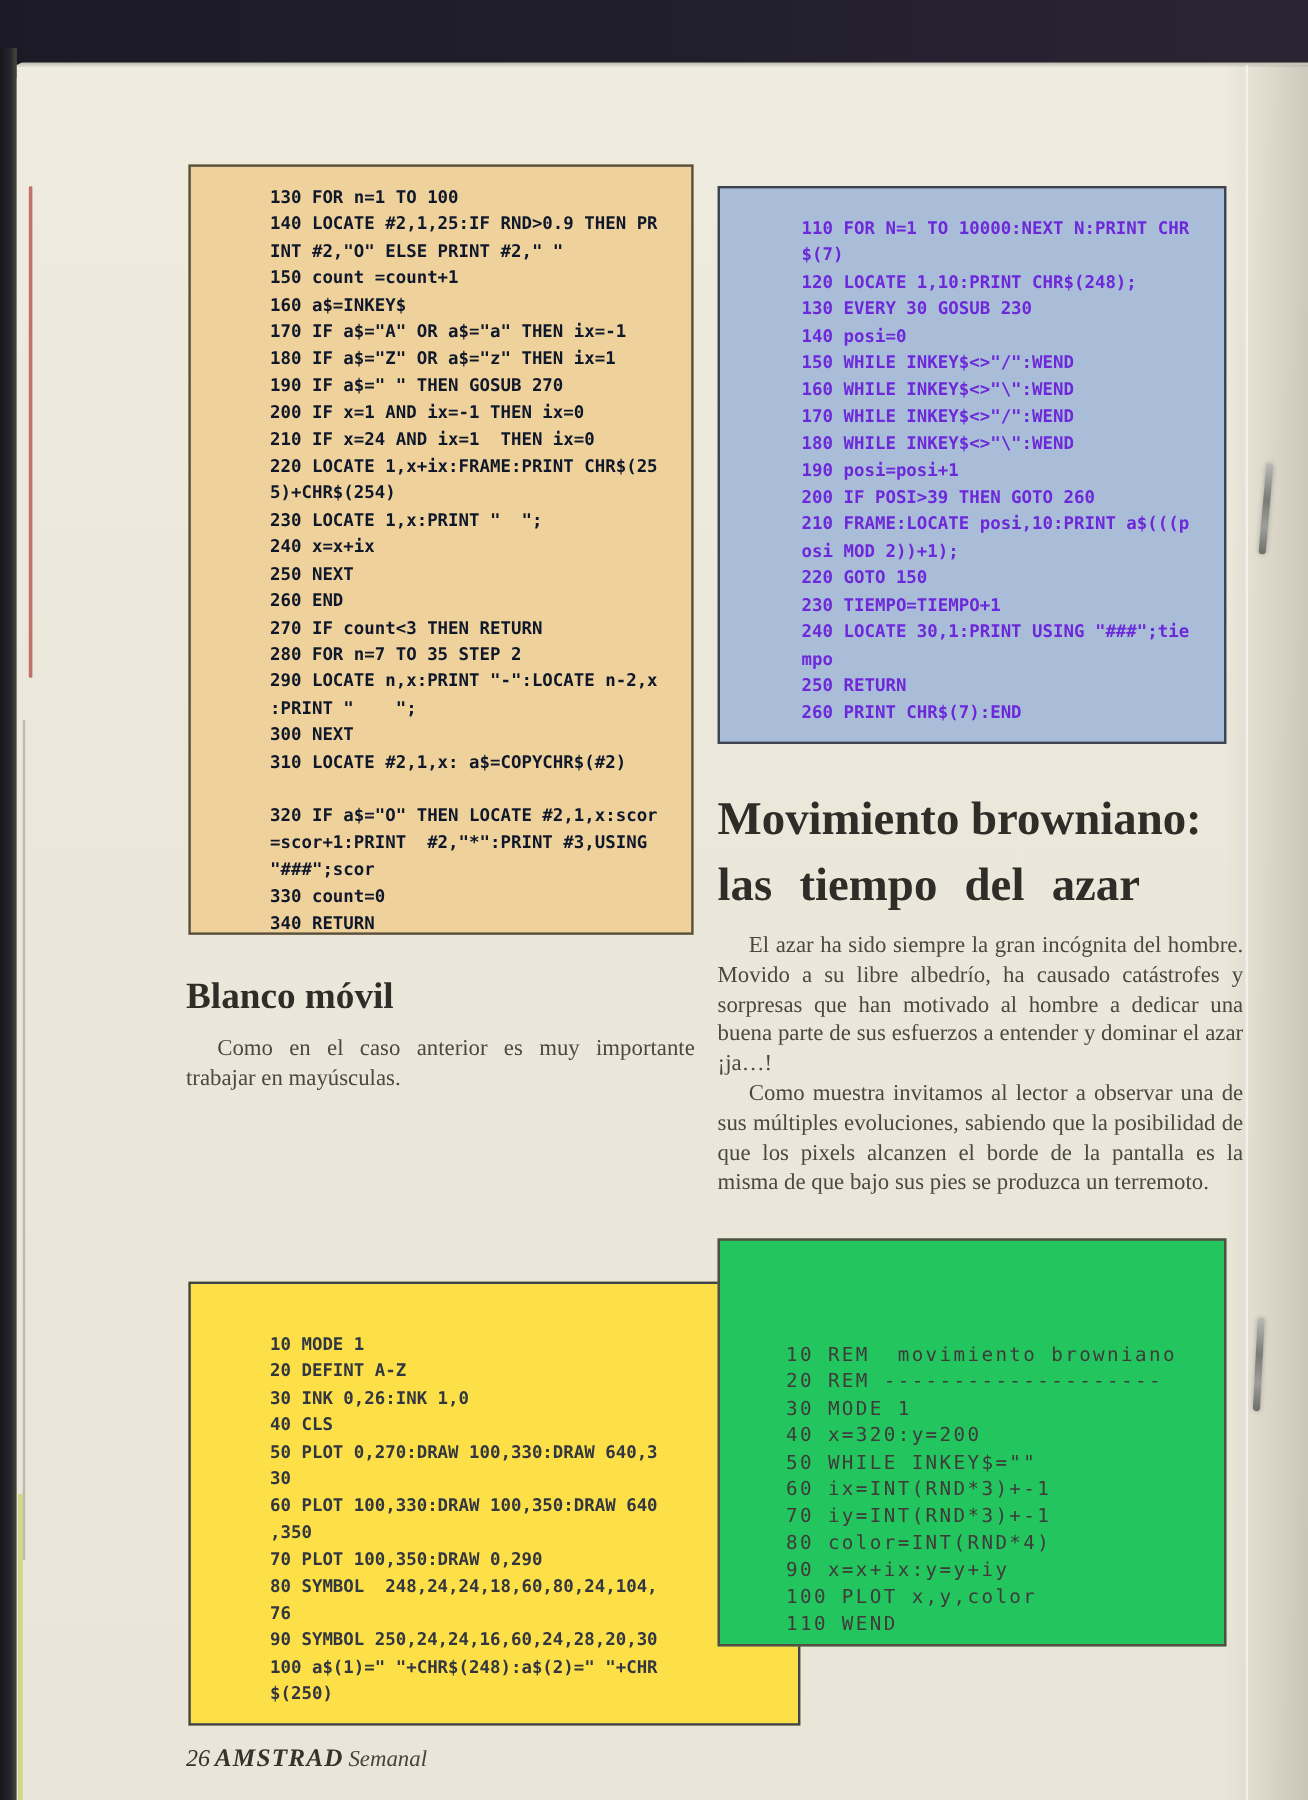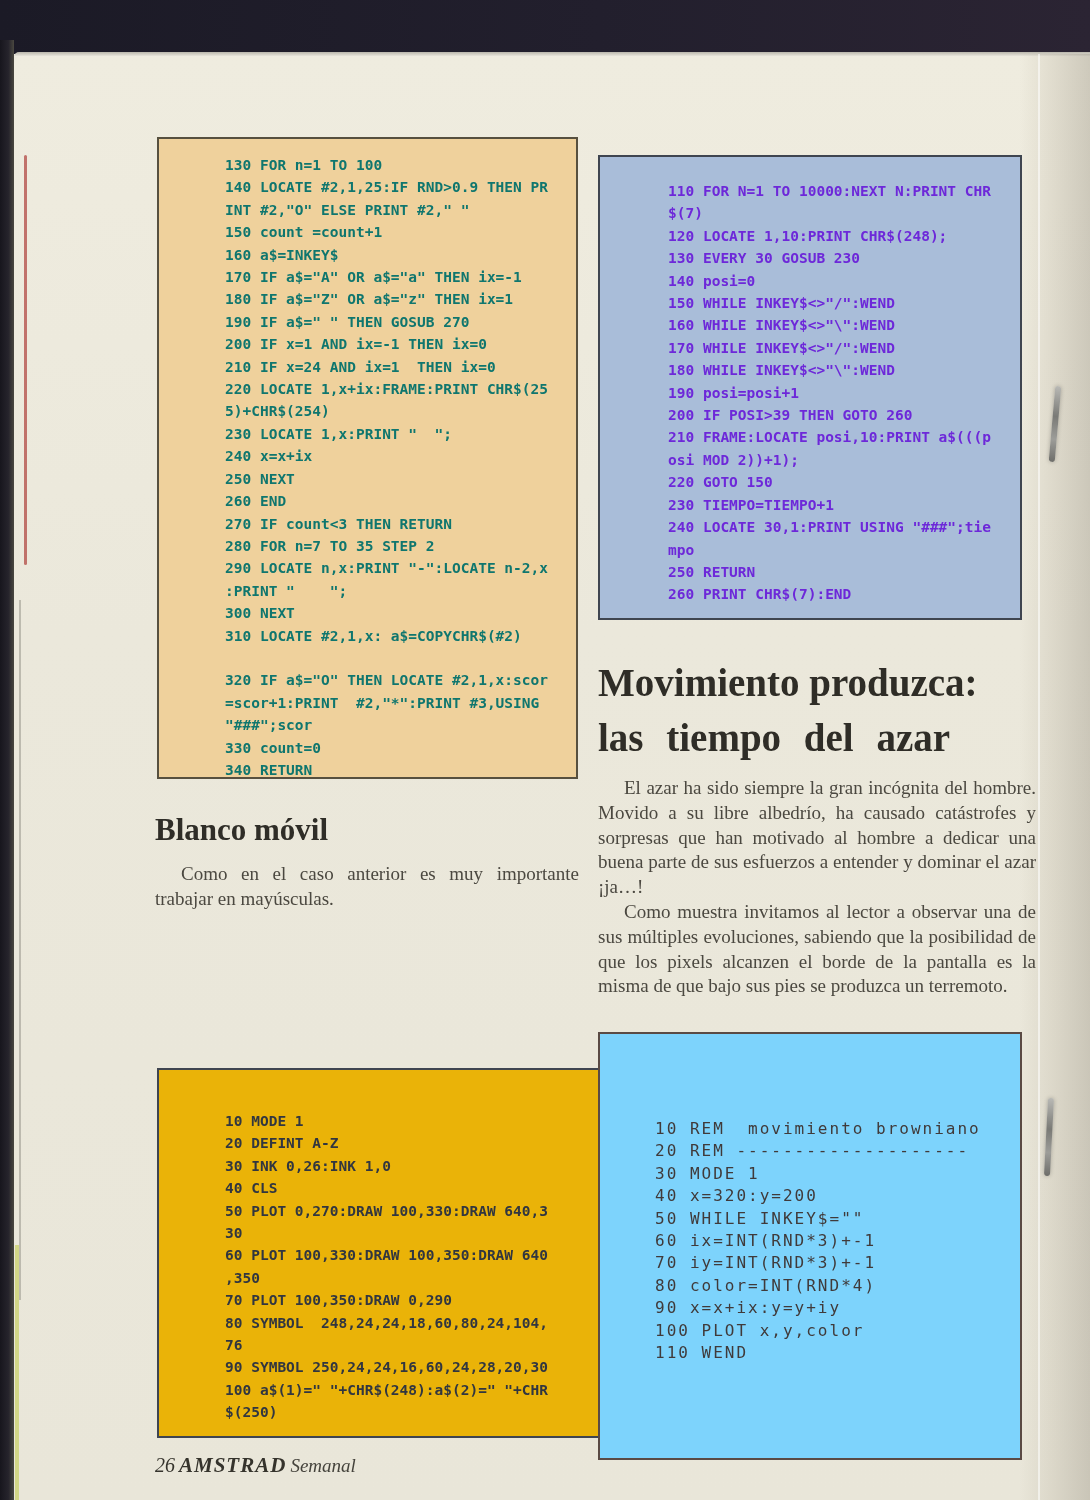--- a/index.html
+++ b/index.html
@@ -32,29 +32,29 @@
     background:linear-gradient(180deg,#b9b9b5,#7a7a76 40%,#9d9d99 70%,#6e6e6a);
     box-shadow:0 0 4px rgba(0,0,0,.25);}
   .staple-1{left:1052px;top:386px;height:76px;transform:rotate(5deg);}
   .staple-2{left:1046px;top:1098px;height:78px;transform:rotate(3deg);}
 
   
   .code-box{position:absolute;box-sizing:border-box;border:2px solid #4c463c;}
   .code-box pre{
     margin:0;font-family:"DejaVu Sans Mono", monospace;
     font-weight:bold;font-size:14.5px;line-height:22.4px;
-    white-space:pre;color:#0f766e;
+    white-space:pre;color:#0f172a;
   }
   .box-orange{left:157px;top:137px;width:421px;height:642px;background:#efd19c;border-color:#57503f;}
   .box-orange pre{padding:15px 0 0 66px;}
   .box-blue-right{left:598px;top:155px;width:424px;height:465px;background:#a9bdd9;border-color:#3f4550;}
   .box-blue-right pre{padding:23px 0 0 68px;color:#6d28d9;}
-  .box-blue-left{left:157px;top:1068px;width:510px;height:370px;background:#eab308;border-color:#3f4550;}
+  .box-blue-left{left:157px;top:1068px;width:510px;height:370px;background:#fde047;border-color:#3f4550;}
   .box-blue-left pre{padding:40px 0 0 66px;color:#313640;}
-  .box-pink{left:598px;top:1032px;width:424px;height:428px;background:#7dd3fc;border-color:#5a4a44;}
+  .box-pink{left:598px;top:1032px;width:424px;height:340px;background:#22c55e;border-color:#5a4a44;}
   .box-pink pre{padding:84px 0 0 55px;font-weight:normal;font-size:16px;letter-spacing:2px;color:#403a3a;}
 
   
   .col{position:absolute;color:#4b4840;}
   .heading-main{position:absolute;left:598px;top:655px;width:440px;
     font-size:39px;font-weight:bold;color:#2f2d27;line-height:55px;margin:0;}
   .heading-main .line2{display:block;word-spacing:13px;}
   .heading-sub{position:absolute;left:155px;top:812px;font-size:31px;font-weight:bold;
     color:#2f2d27;margin:0;}
   .bodytext{font-size:19px;line-height:24.8px;text-align:justify;}
@@ -132,21 +132,21 @@
 osi MOD 2))+1);
 220 GOTO 150
 230 TIEMPO=TIEMPO+1
 240 LOCATE 30,1:PRINT USING "###";tie
 mpo
 250 RETURN
 260 PRINT CHR$(7):END</pre>
   </div>
 
   <h1 class="heading-main">
-    <span class="line1">Movimiento produzca:</span>
+    <span class="line1">Movimiento browniano:</span>
     <span class="line2">las tiempo del azar</span>
   </h1>
 
   <div class="col bodytext body-right">
       <p>El azar ha sido siempre la gran incógnita del hombre. Movido a su libre albedrío, ha causado catástrofes y sorpresas que han motivado al hombre a dedicar una buena parte de sus esfuerzos a entender y dominar el azar ¡ja…!</p>
       <p>Como muestra invitamos al lector a observar una de sus múltiples evoluciones, sabiendo que la posibilidad de que los pixels alcanzen el borde de la pantalla es la misma de que bajo sus pies se produzca un terremoto.</p>
     </div>
 
   <h2 class="heading-sub">Blanco móvil</h2>
   <div class="col bodytext body-left">

